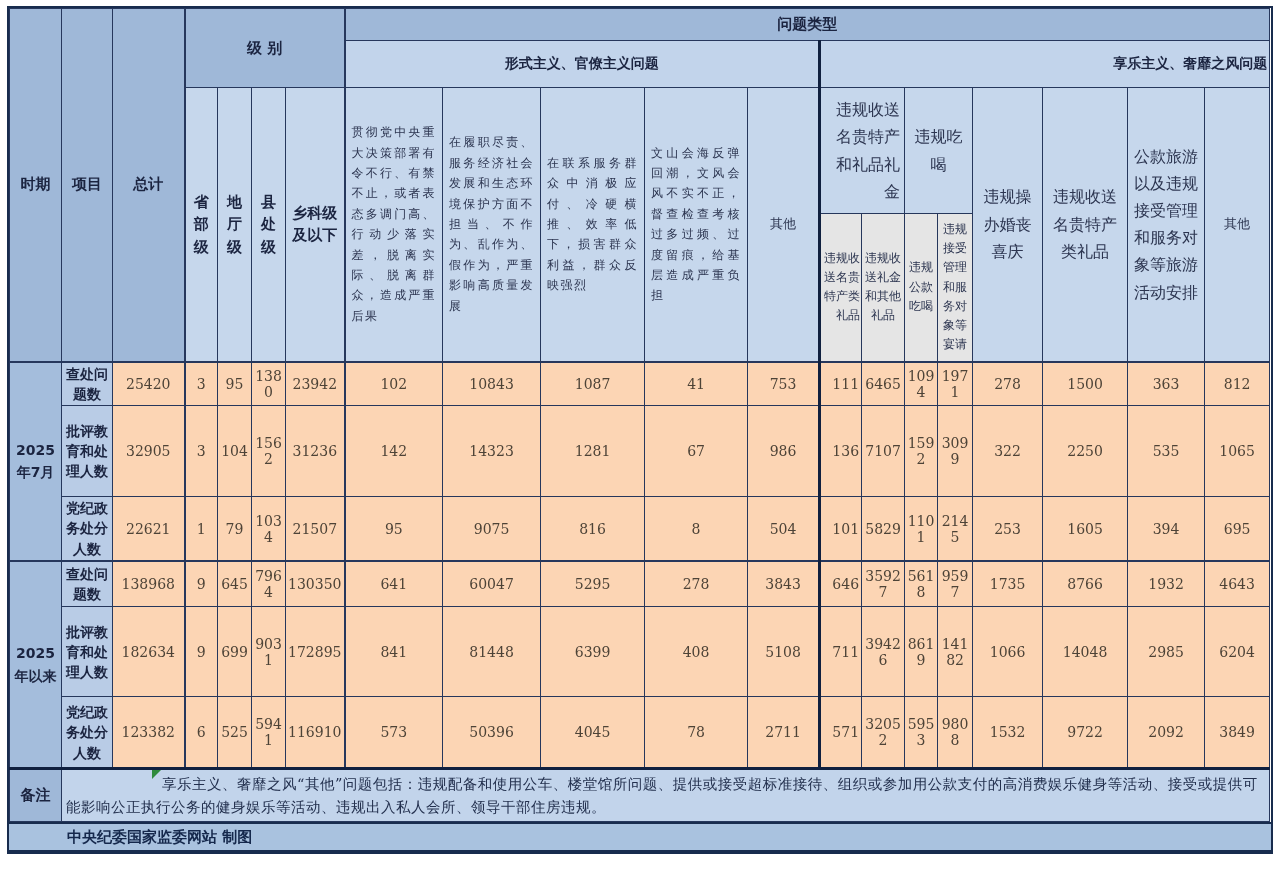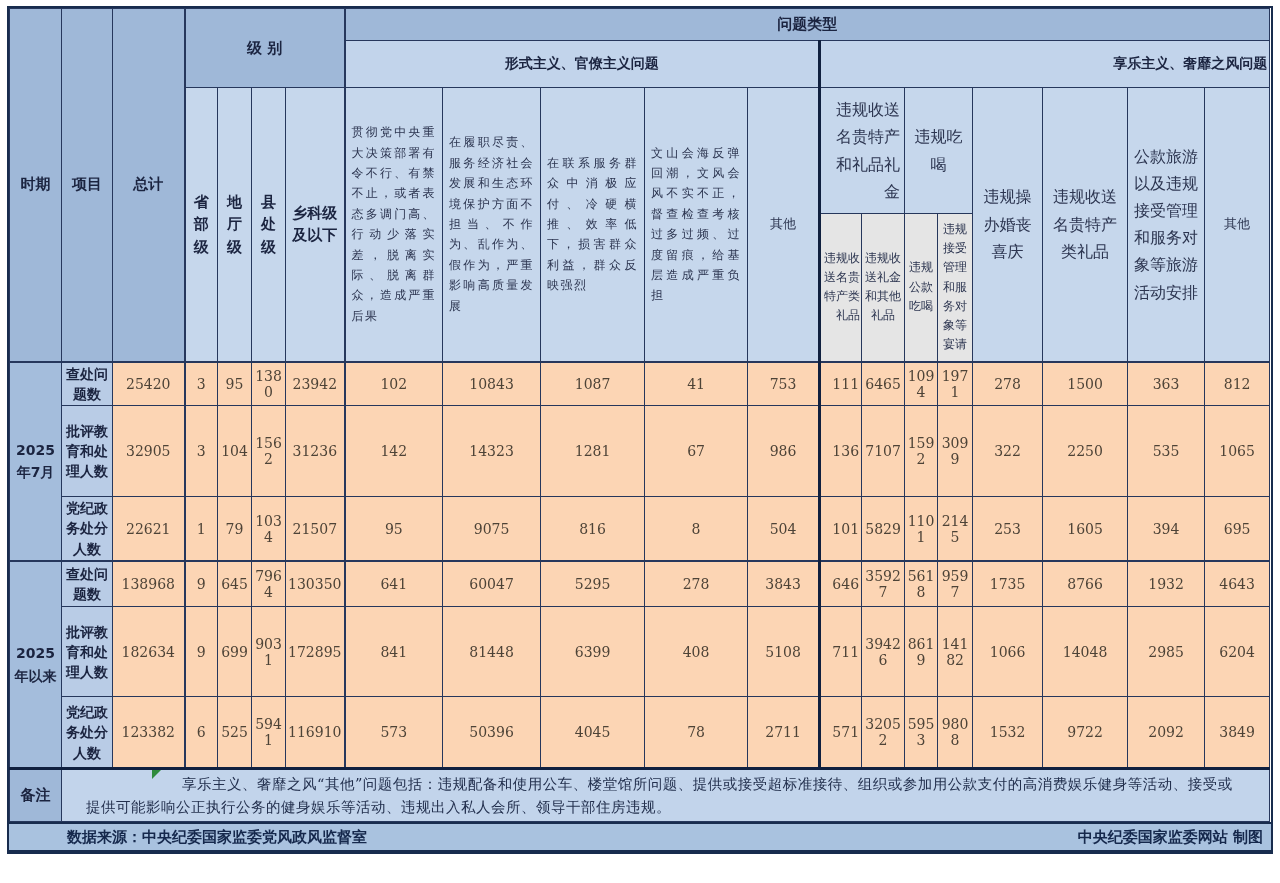--- a/index.html
+++ b/index.html
@@ -24,21 +24,21 @@
   .rowlabel{background:#B9CCE6;font-weight:bold;font-size:14px;line-height:1.45;}
   .num{background:#FCD5B4;font-family:"DejaVu Serif","Liberation Serif",serif;
        font-size:14px;color:#4d4337;}
   
   .bl{border-left-width:2px;}
   .bl3{border-left-width:3px;border-left-color:#10203f;text-align:right;}
   .bt{border-top-width:2px;}
   .bt3{border-top-width:3px;border-top-color:#10203f;}
   .remark-label{background:#9FB8D8;font-weight:bold;font-size:15px;}
   .remark-cell{background:#C2D4EB;text-align:left;font-family:"DejaVu Serif","Liberation Serif",serif;
-      font-size:14.5px;line-height:1.55;letter-spacing:0.5px;padding:3px 24px;position:relative;color:#23304e;}
+      font-size:14.5px;line-height:1.55;letter-spacing:0.5px;padding:3px 4px;position:relative;color:#23304e;}
   .remark-cell p{margin:0;text-indent:96px;}
   .tri{position:absolute;left:90px;top:0;width:0;height:0;
        border-left:9px solid #2e8b3d;border-bottom:9px solid transparent;}
   .footer-bar{background:#A9C2DF;border-top:2px solid #182c4e;height:26px;display:flex;
       justify-content:space-between;align-items:center;padding:0 8px 0 58px;
       font-weight:bold;font-size:15px;color:#15284c;}
 </style>
 </head>
 <body>
 
@@ -241,16 +241,15 @@
       <td class="remark-label bt3">备注</td>
       <td class="remark-cell bt3" colspan="19">
         <span class="tri"></span>
         <p>享乐主义、奢靡之风“其他”问题包括：违规配备和使用公车、楼堂馆所问题、提供或接受超标准接待、组织或参加用公款支付的高消费娱乐健身等活动、接受或提供可能影响公正执行公务的健身娱乐等活动、违规出入私人会所、领导干部住房违规。</p>
       </td>
     </tr>
   </tbody>
     </table>
 
   <div class="footer-bar">
-    <span>数据来源：中央纪委国家监委党风政风监督室</span>
     <span>中央纪委国家监委网站 制图</span>
   </div>
 </div>
 
 </body></html>

